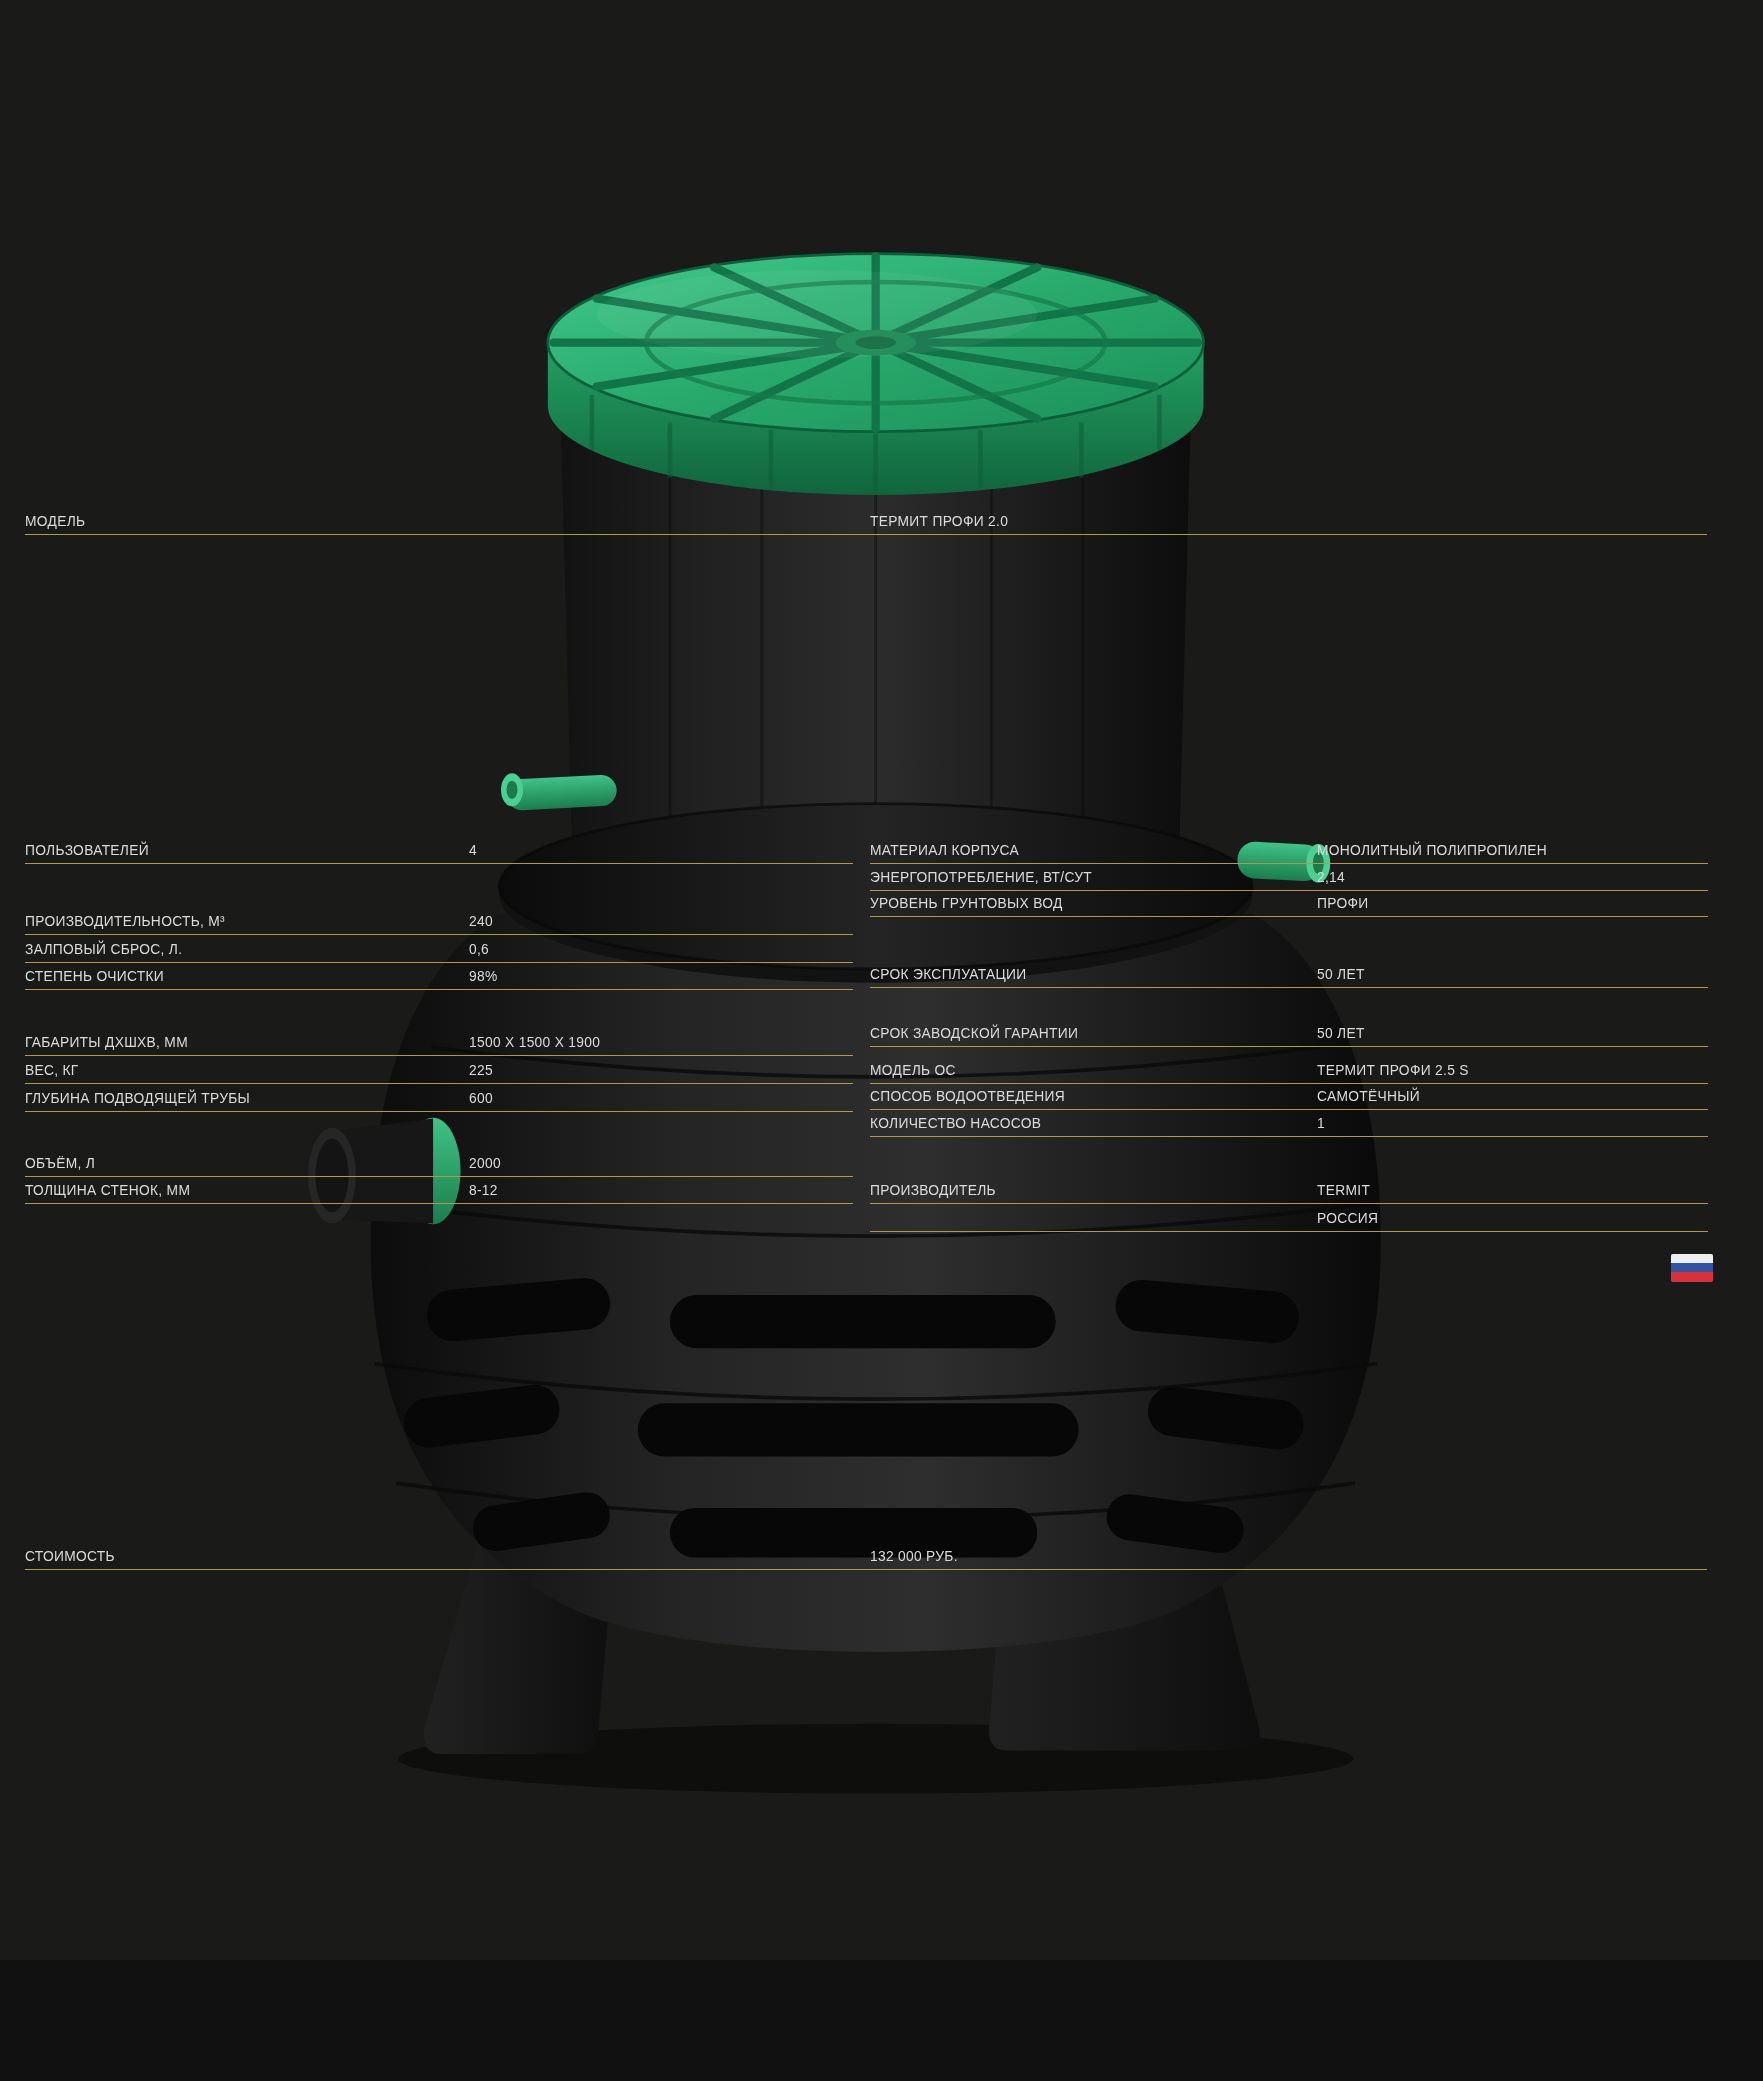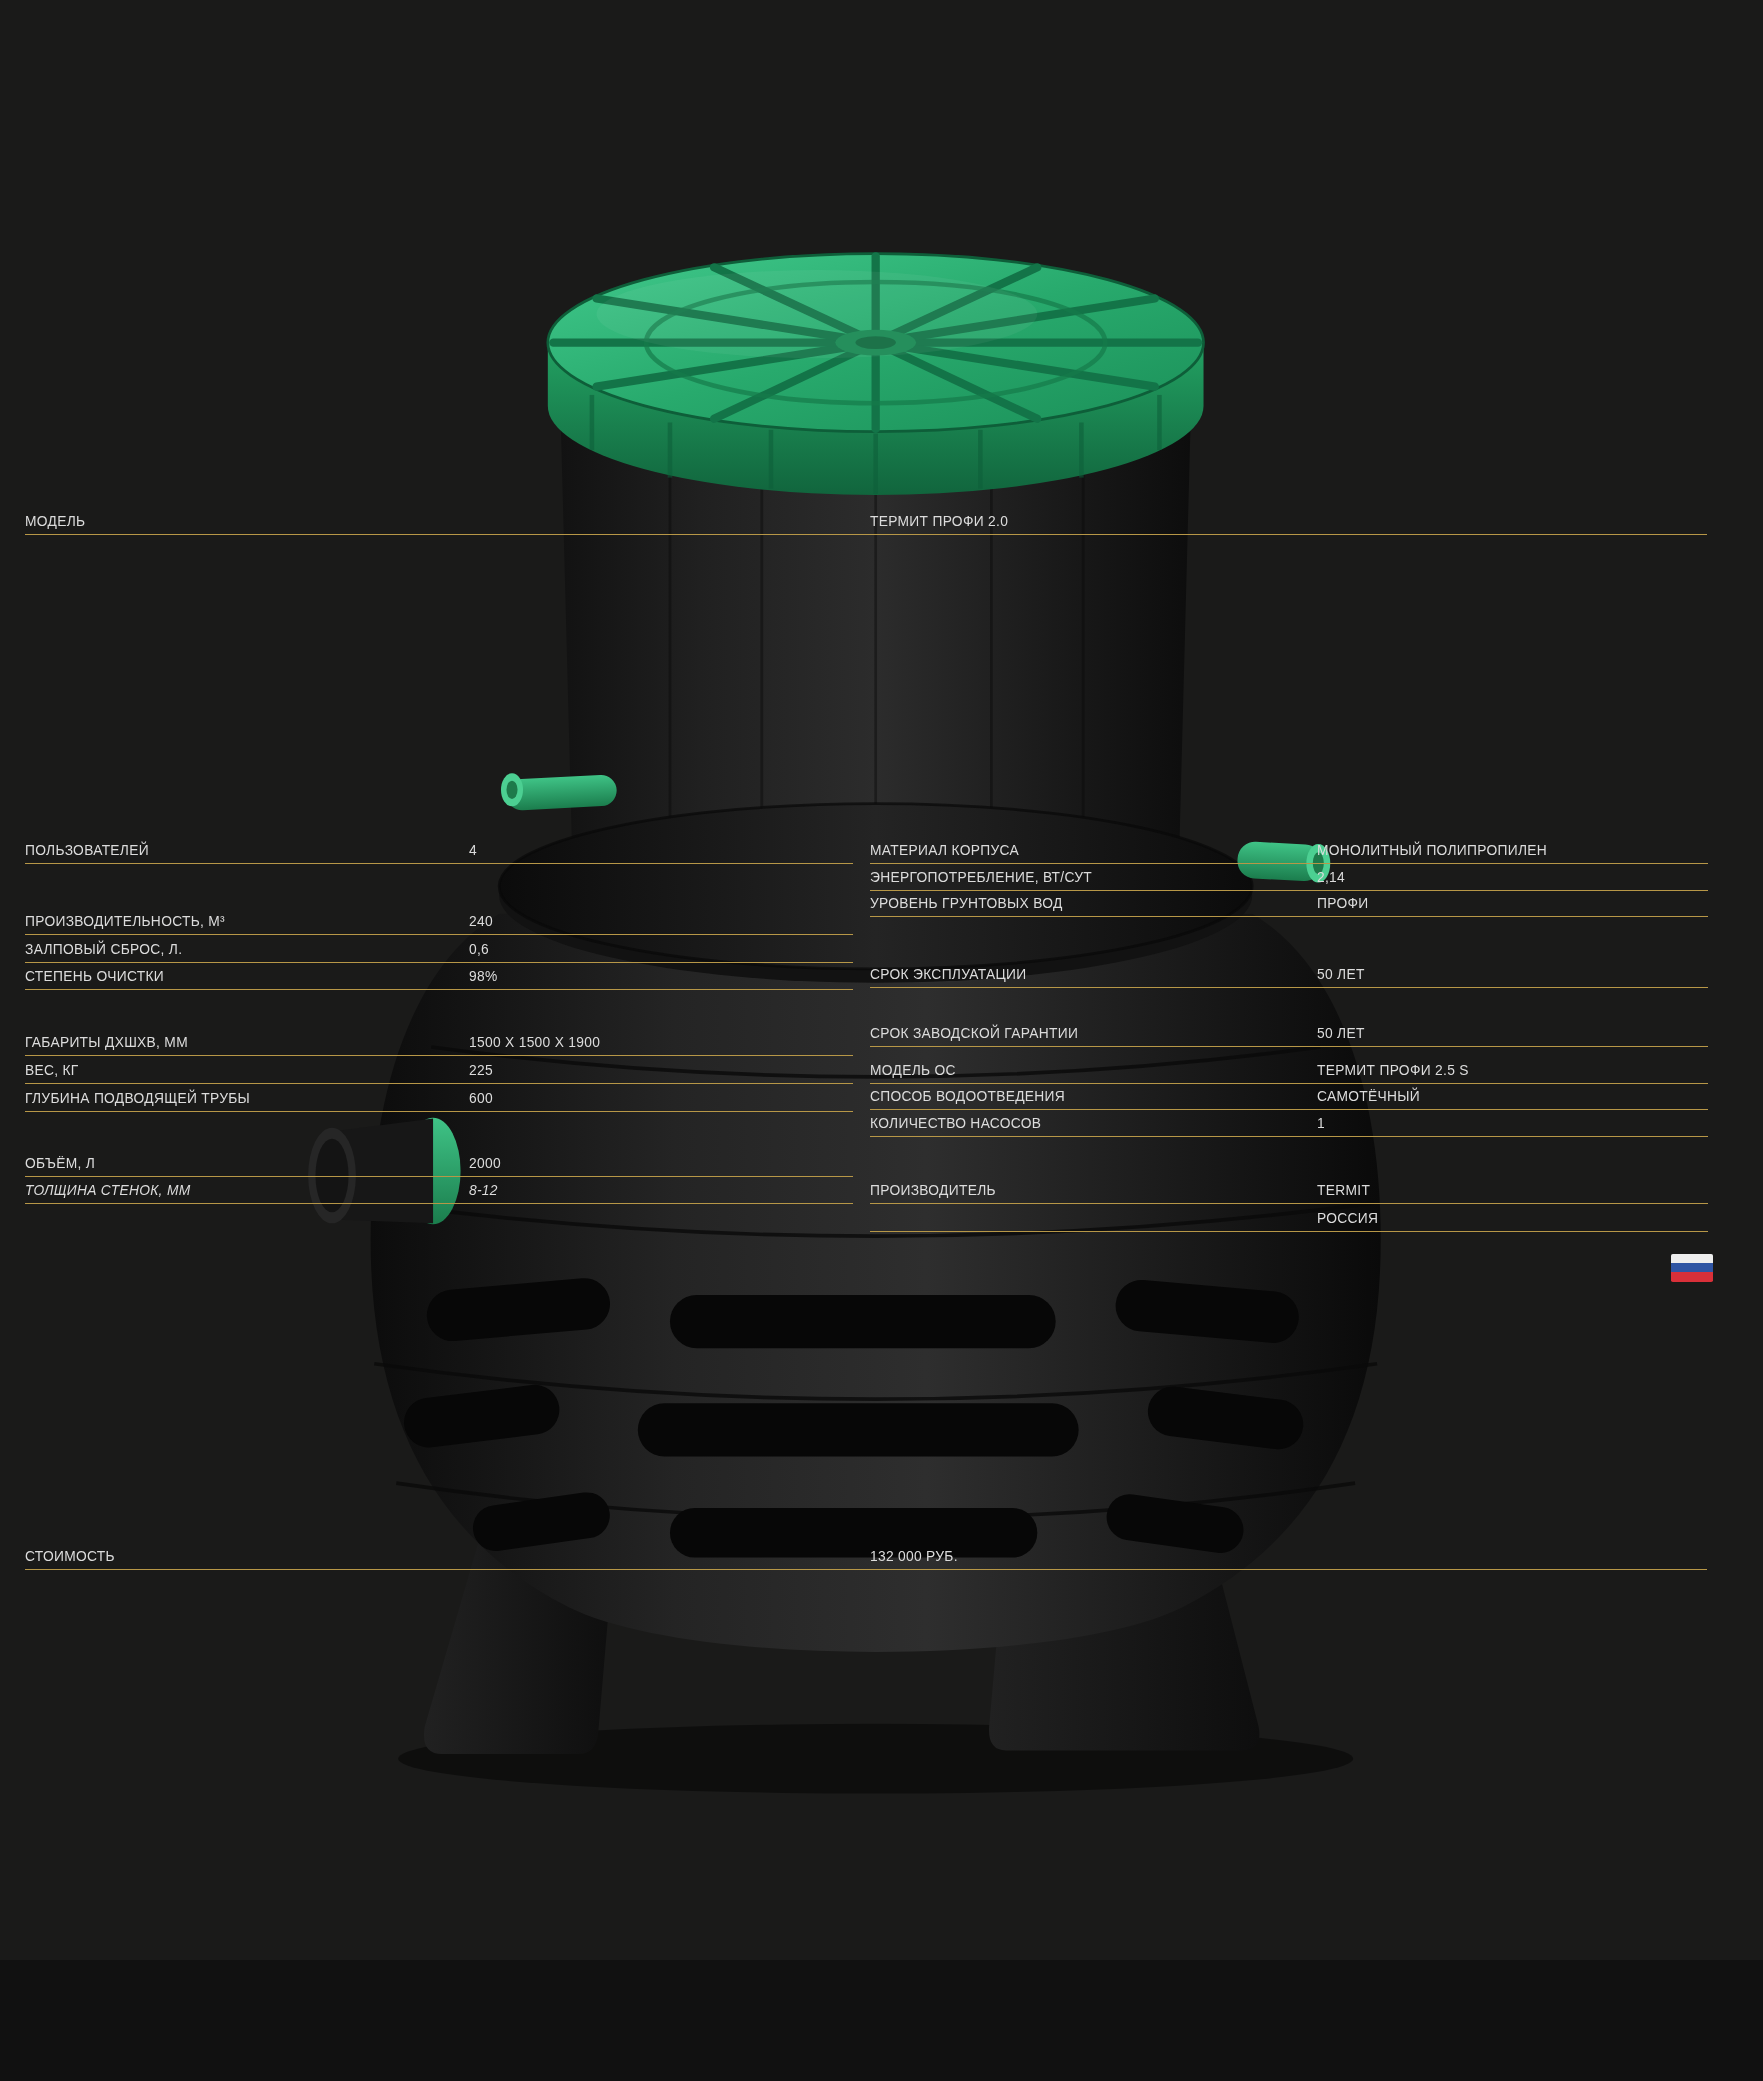--- a/index.html
+++ b/index.html
@@ -206,21 +206,21 @@
     <span class="val">225</span>
   </div>
   <div class="row left-col" style="top:1085px;">
     <span class="lbl">ГЛУБИНА ПОДВОДЯЩЕЙ ТРУБЫ</span>
     <span class="val">600</span>
   </div>
   <div class="row left-col" style="top:1150px;">
     <span class="lbl">ОБЪЁМ, Л</span>
     <span class="val">2000</span>
   </div>
-  <div class="row left-col" style="top:1177px;font-style:italic;">
+  <div class="row left-col" style="top:1177px;">
     <span class="lbl">ТОЛЩИНА СТЕНОК, ММ</span>
     <span class="val">8-12</span>
   </div>
 
   <div class="row right-col" style="top:837px;">
     <span class="lbl">МАТЕРИАЛ КОРПУСА</span>
     <span class="val">МОНОЛИТНЫЙ ПОЛИПРОПИЛЕН</span>
   </div>
   <div class="row right-col" style="top:864px;">
     <span class="lbl">ЭНЕРГОПОТРЕБЛЕНИЕ, ВТ/СУТ</span>

